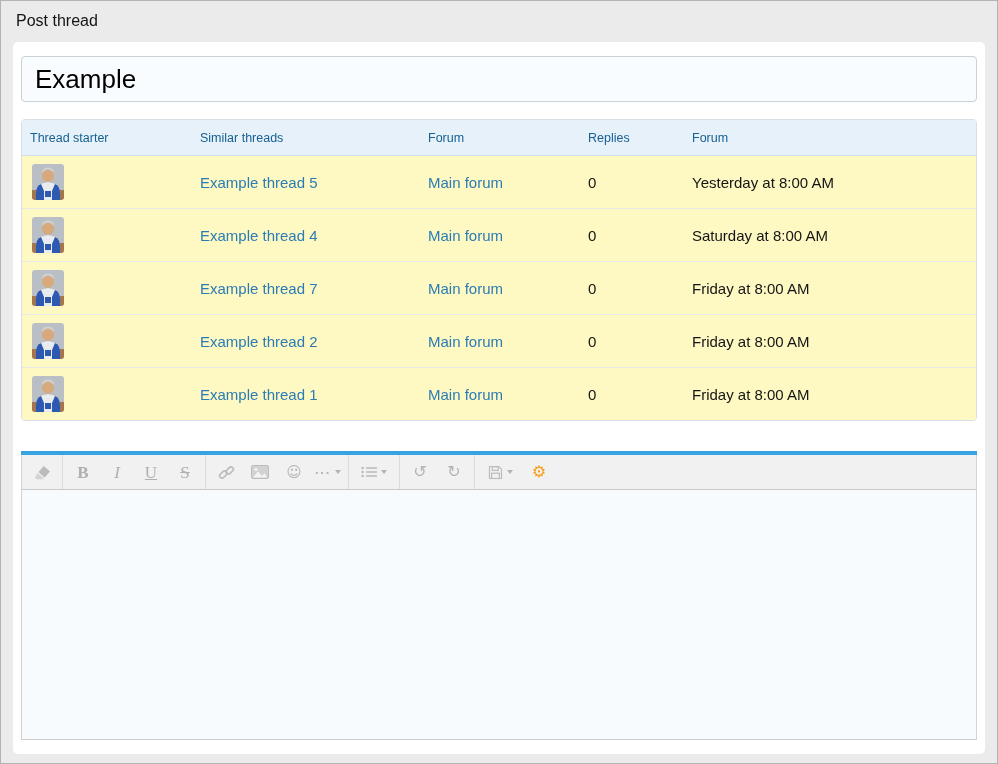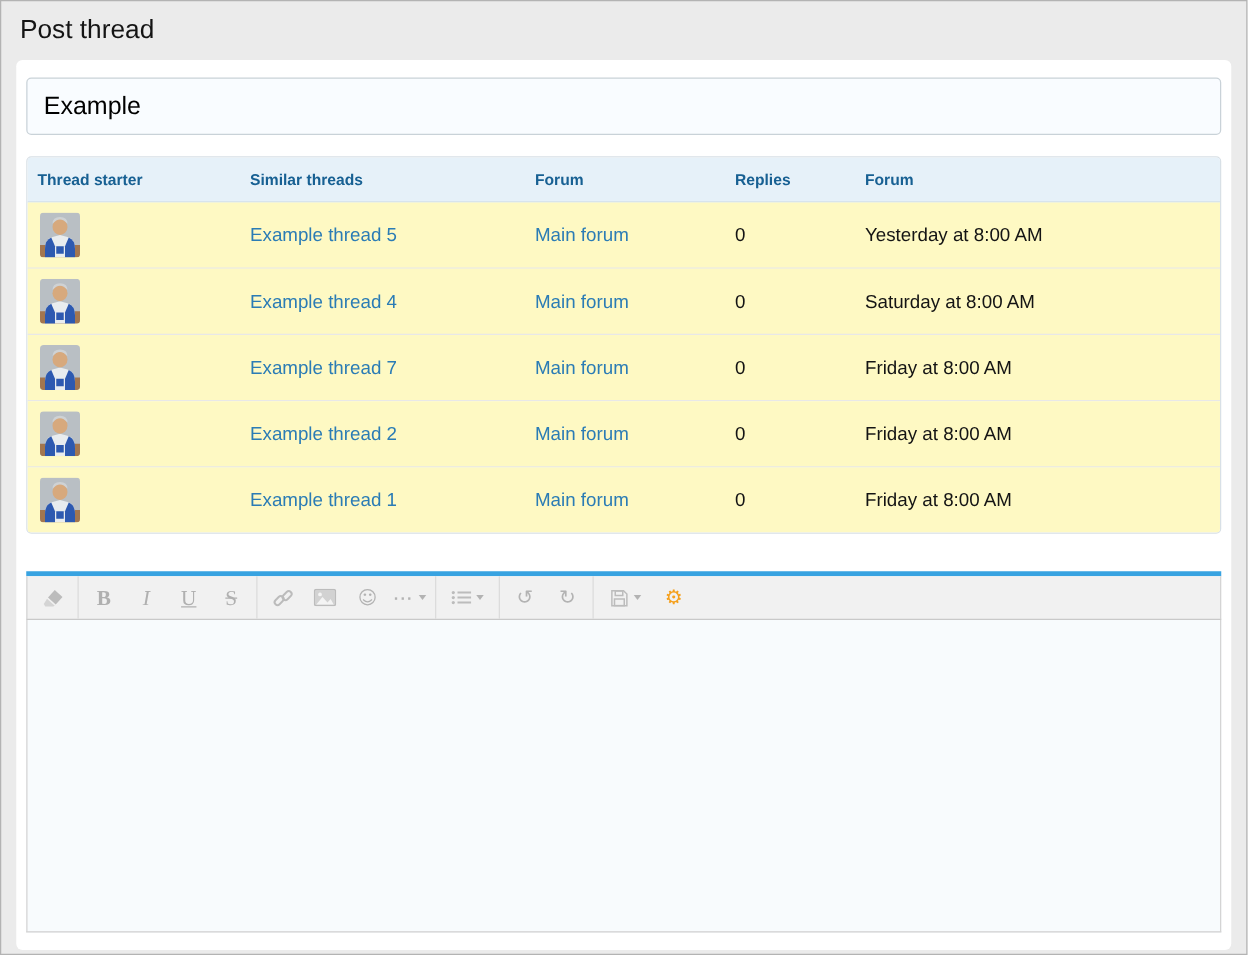--- a/index.html
+++ b/index.html
@@ -5,61 +5,61 @@
   * { margin:0; padding:0; box-sizing:border-box; }
   html,body { width:998px; height:764px; }
   body {
     font-family:"Liberation Sans", sans-serif;
     background:#ebebeb;
     border:1px solid #b3b3b3;
     overflow:hidden;
     color:#141414;
   }
   .page-title {
-    font-size:21px;
+    font-size:16px;
     font-weight:400;
     color:#141414;
     padding:11px 32px 12px 15px;
   }
   .panel {
     background:#ffffff;
     margin:0 12px 2px 12px;
     border-radius:5px;
     padding:8px;
     height:712px;
   }
   .title-input {
     display:block;
     width:100%;
     height:46px;
     margin:6px 0 17px 0;
     padding:10px 13px;
     font-family:"Liberation Sans", sans-serif;
-    font-size:20px;
+    font-size:26px;
     color:#000;
     background:#f9fcff;
     border:1px solid #c9d2d8;
     border-radius:4px;
     outline:none;
   }
   
   table.similar {
     width:100%;
     border-collapse:separate;
     border-spacing:0;
     border:1px solid #d8e0e6;
     border-radius:4px;
     overflow:hidden;
     font-size:15px;
   }
   table.similar th {
     background:#e6f1f9;
     color:#176093;
     font-size:12.5px;
-    font-weight:bold;
+    font-weight:normal;
     text-align:left;
     padding:11px 8px 10px 8px;
     border-bottom:1px solid #d3dfe8;
   }
   table.similar td {
     padding:8px;
     height:52px;
     vertical-align:middle;
     border-bottom:1px solid #e8e8e8;
     background:#fef9c3;

